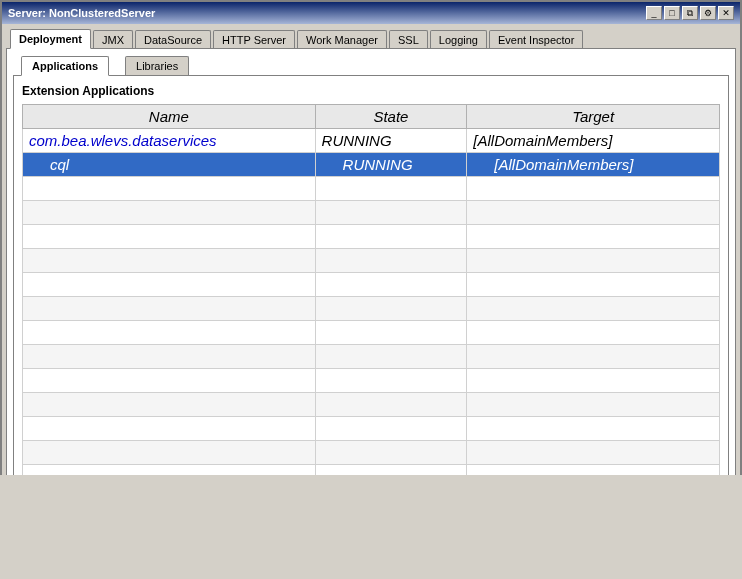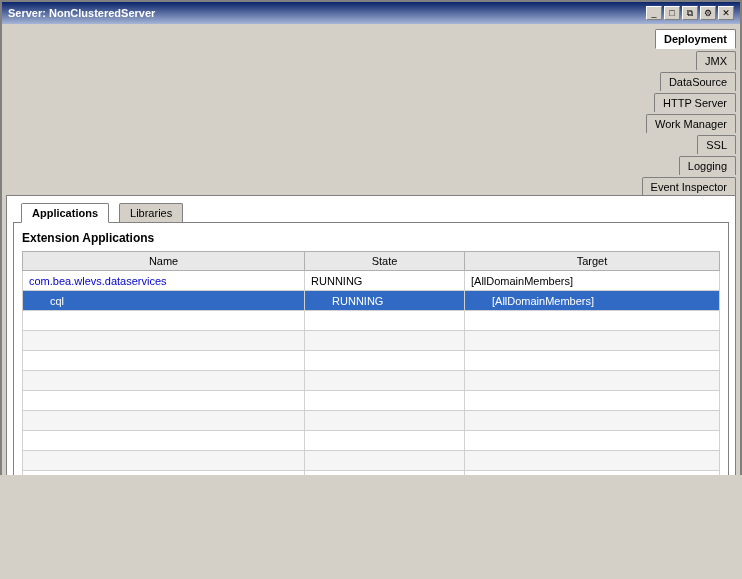--- a/index.html
+++ b/index.html
@@ -52,21 +52,21 @@
     .content-area {
       flex: 1;
       display: flex;
       flex-direction: column;
       background: #d4d0c8;
       padding: 4px;
     }
     
     .main-tabs {
       display: flex;
-      flex-direction: column;
+      flex-direction: row;
       align-items: flex-end;
       gap: 2px;
       padding-left: 4px;
       flex-shrink: 0;
     }
     .main-tab {
       padding: 3px 8px;
       background: #d4d0c8;
       border: 1px solid #808080;
       border-bottom: none;
@@ -90,21 +90,21 @@
       border: 1px solid #808080;
       display: flex;
       flex-direction: column;
       padding: 6px;
       z-index: 1;
     }
     
     .sub-tabs {
       display: flex;
       flex-direction: row;
-      gap: 10px;
+      gap: 16px;
       margin-bottom: 0;
       flex-shrink: 0;
       padding-left: 8px;
     }
     .sub-tab {
       padding: 3px 10px;
       background: #d4d0c8;
       border: 1px solid #808080;
       border-bottom: none;
       cursor: pointer;
@@ -132,21 +132,22 @@
     .section-title {
       font-weight: bold;
       font-size: 12px;
       margin-bottom: 6px;
       color: #000;
     }
     
     .data-table {
       width: 100%;
       border-collapse: collapse;
-      font-size: 11px;
+      font-size: 15px;
+      font-style: italic;
     }
     .data-table th {
       background: #e8e8e8;
       border: 1px solid #b0b0b0;
       padding: 3px 6px;
       text-align: center;
       font-weight: normal;
       color: #000;
     }
     .data-table td {

